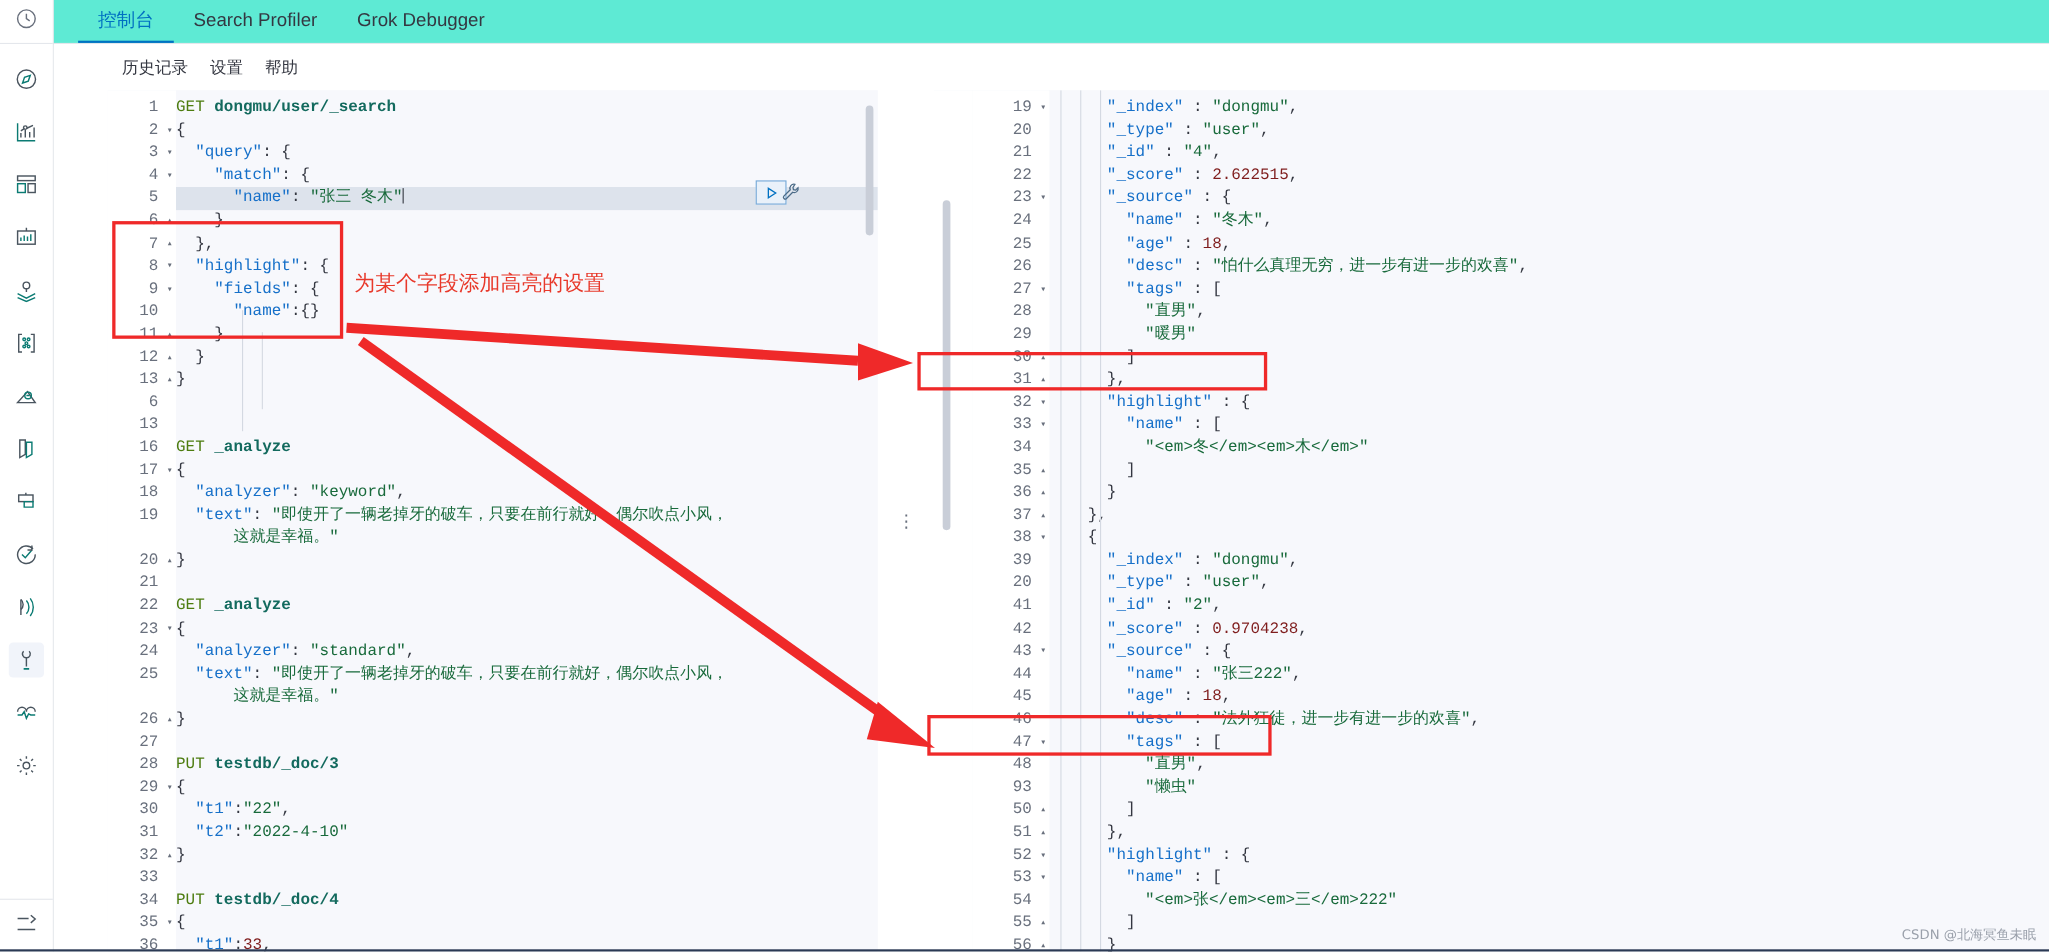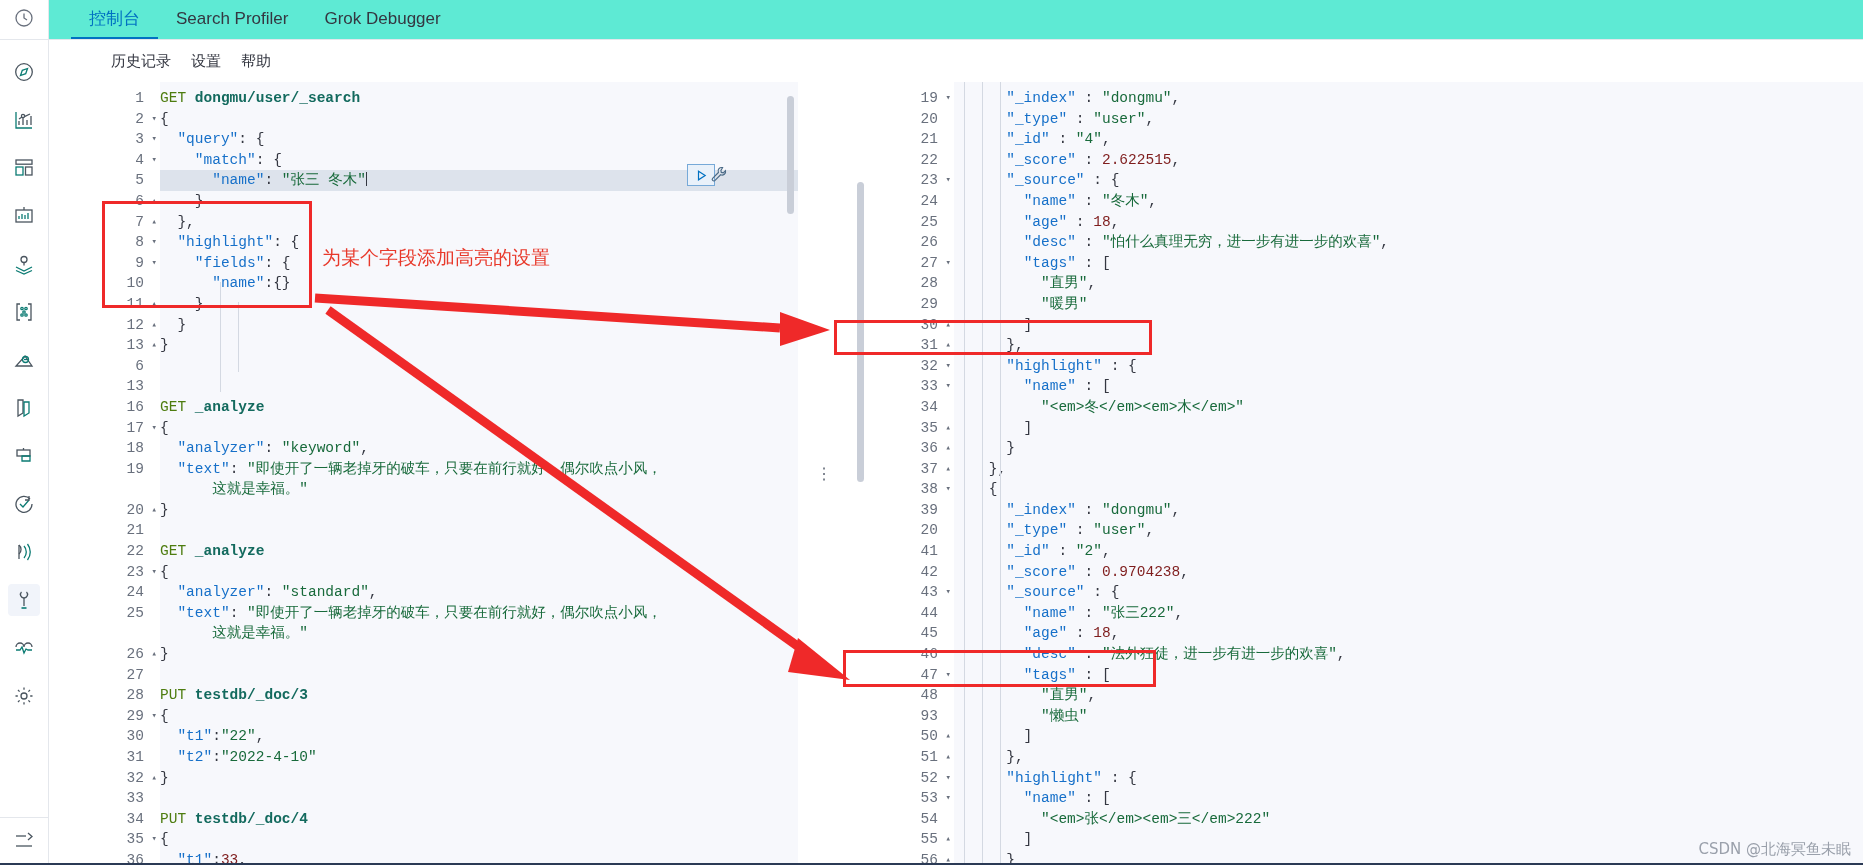--- a/index.html
+++ b/index.html
@@ -137,21 +137,21 @@
     pointer-events:none;
   }
   .annot-text {
     position:absolute; color:#e8392b; font-size:19px; z-index:9;
     font-family:"DejaVu Sans", sans-serif; white-space:nowrap;
   }
   .arrow { position:absolute; z-index:9; pointer-events:none; }
   
   #watermark {
     position:absolute; right:12px; bottom:6px;
-    color:#9aa0ab; font-size:15px; z-index:12;
+    color:#9aa0ab; font-size:12px; z-index:12;
     font-family:"DejaVu Sans", sans-serif;
     text-align:right;
   }
   #bottomrule {
     position:absolute; left:0; bottom:0; width:1863px; height:2px;
     background:#2b3a55; z-index:11;
   }
 </style>
 </head>
 <body>

